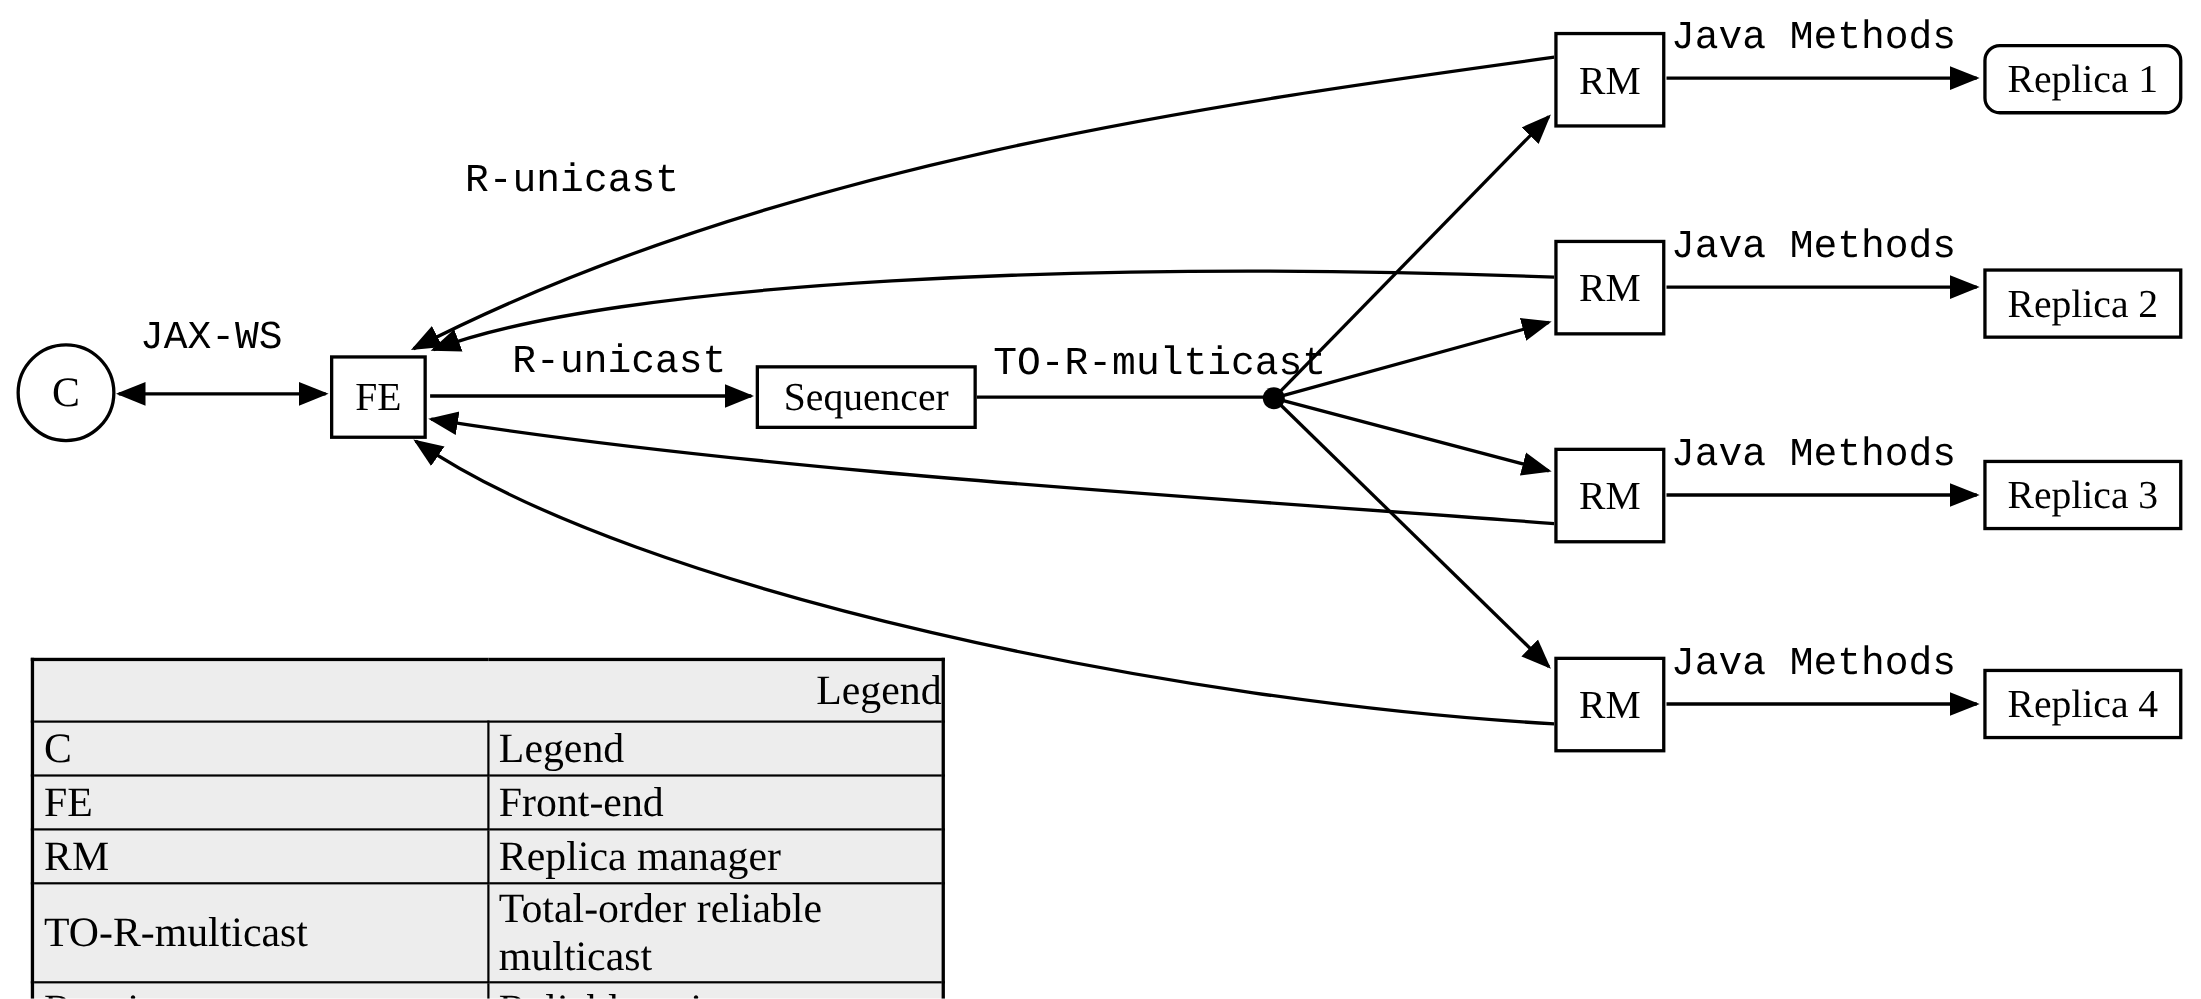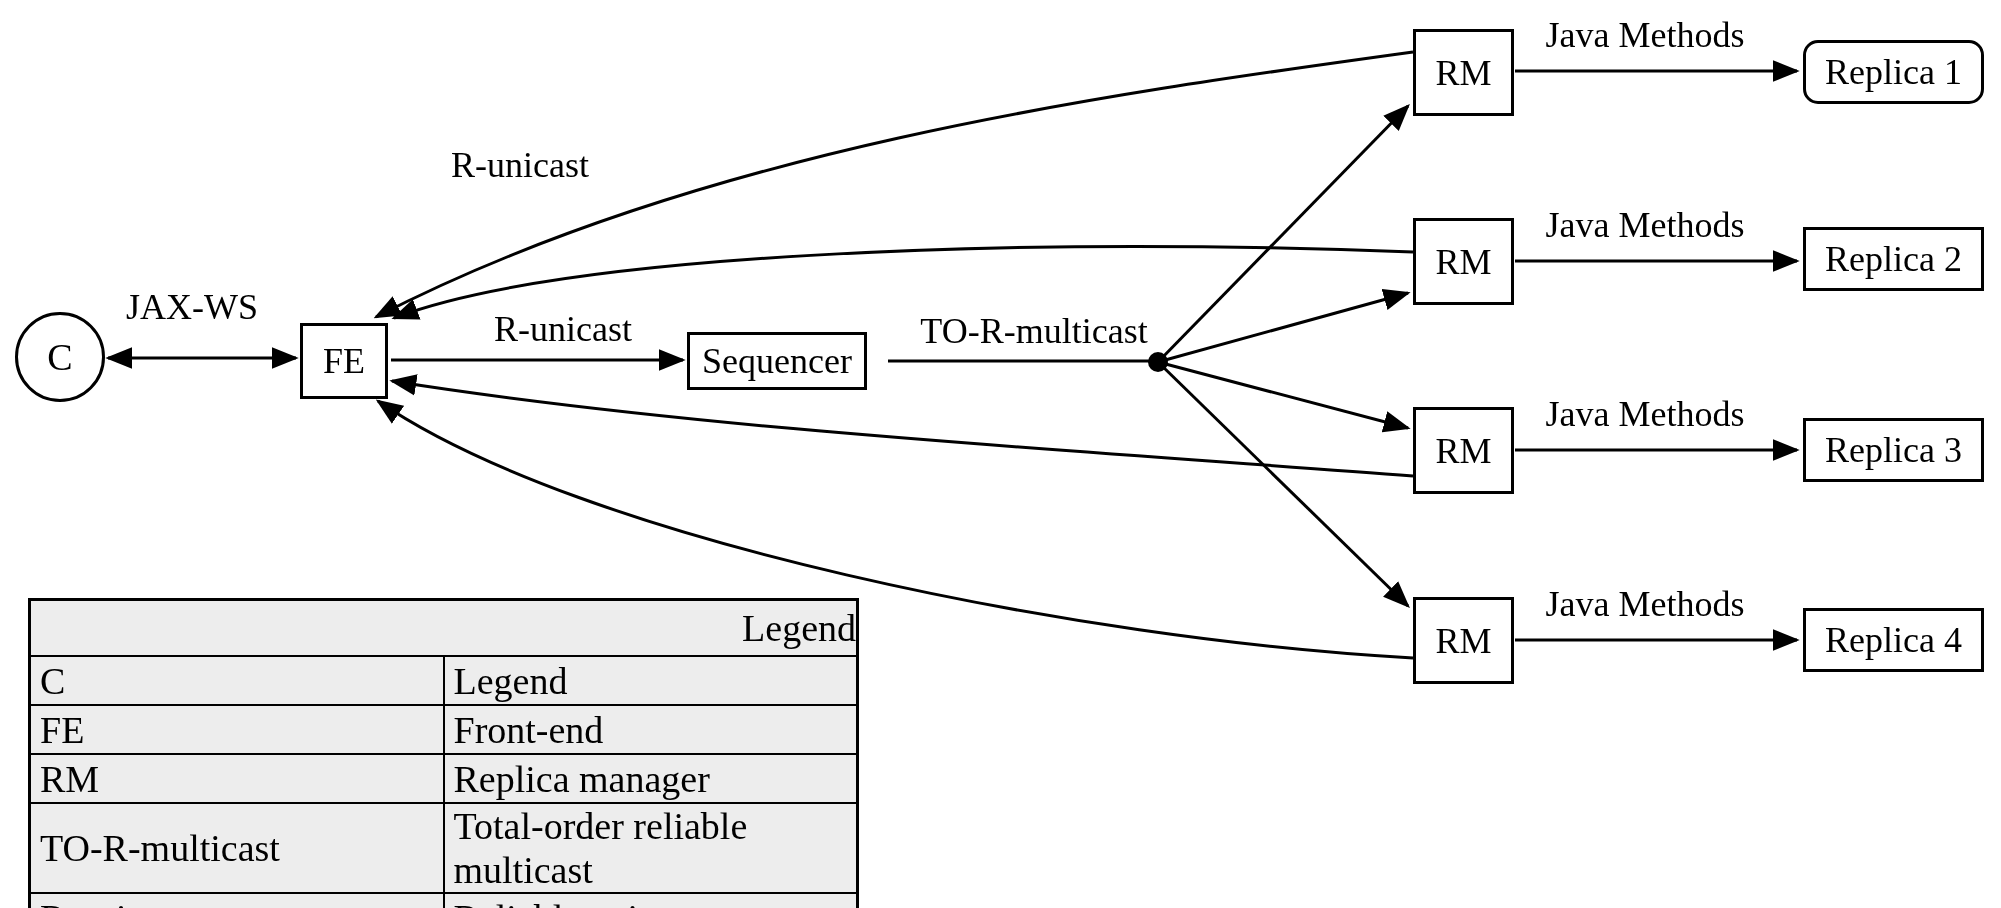--- a/index.html
+++ b/index.html
@@ -13,28 +13,29 @@
   }
   .edges{position:absolute;left:0;top:0;width:2001px;height:908px;}
   .node{
     position:absolute;box-sizing:border-box;
     border:3px solid #000;background:#fff;
     display:flex;align-items:center;justify-content:center;
     font-size:36px;line-height:1;white-space:nowrap;
   }
   .node.circle{width:90px;height:90px;border-radius:50%;font-size:38px;}
   .node.fe{left:300px;top:323px;width:88px;height:76px;}
-  .node.seq{left:687px;top:332px;width:180px;height:58px;}
+  .node.seq{left:687px;top:332px;width:201px;height:58px;}
   .node.rm{left:1413px;width:101px;height:87px;}
   .rm1{top:29px;} .rm2{top:218px;} .rm3{top:407px;} .rm4{top:597px;}
   .node.rep{left:1803px;width:181px;height:64px;}
-  .rep1{top:40px;border-radius:15px;} .rep2{top:227px;} .rep3{top:418px;} .rep4{top:608px;font-family:Liberation Serif, serif;}
+  .rep1{top:40px;border-radius:15px;} .rep2{top:244px;} .rep3{top:418px;} .rep4{top:608px;font-family:Liberation Serif, serif;}
   .elabel{
     position:absolute;text-align:center;font-size:36px;line-height:40px;
     white-space:nowrap;
+    font-family:Liberation Mono, monospace;
   }
   .lbl-jaxws{left:92px;top:287px;width:200px;}
   .lbl-runi-top{left:415px;top:145px;width:210px;}
   .lbl-runi-mid{left:458px;top:309px;width:210px;}
   .lbl-torm{left:903px;top:311px;width:262px;}
   .lbl-jm{left:1519px;width:252px;}
   .jm1{top:15px;} .jm2{top:205px;} .jm3{top:394px;} .jm4{top:584px;}
   table.legend{
     position:absolute;left:28px;top:598px;width:831px;
     border-collapse:collapse;background:#ededed;

